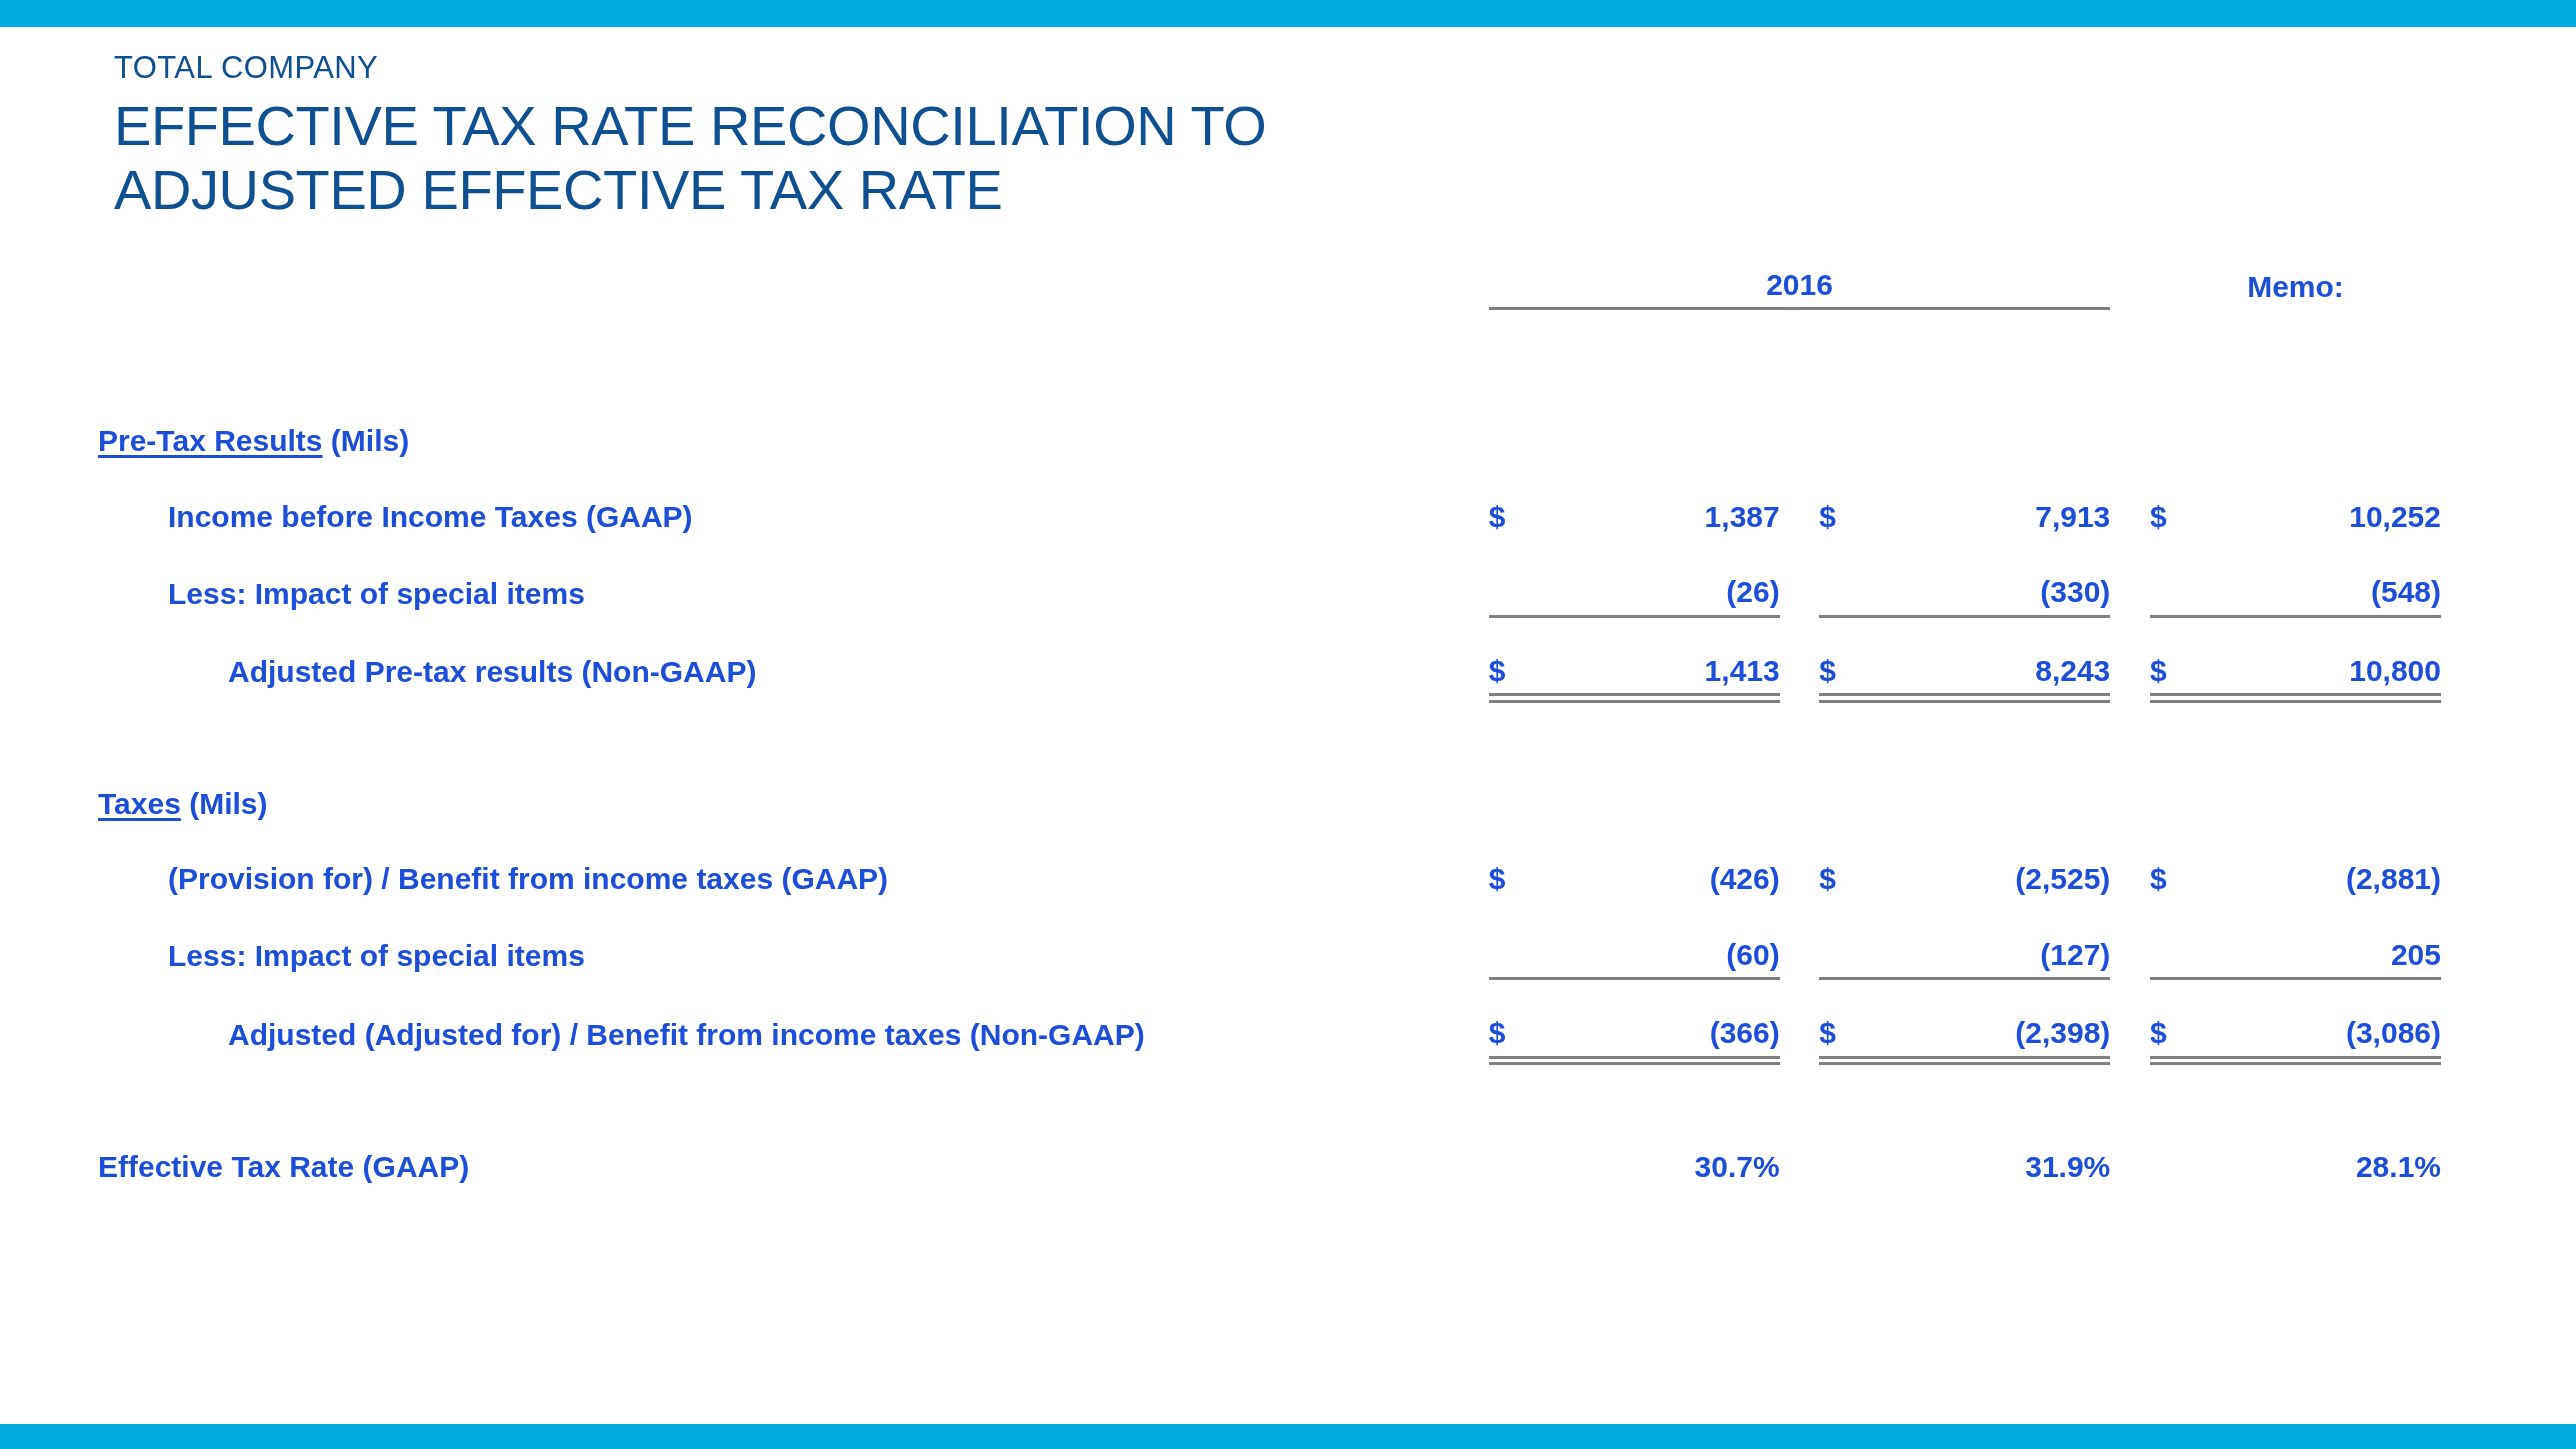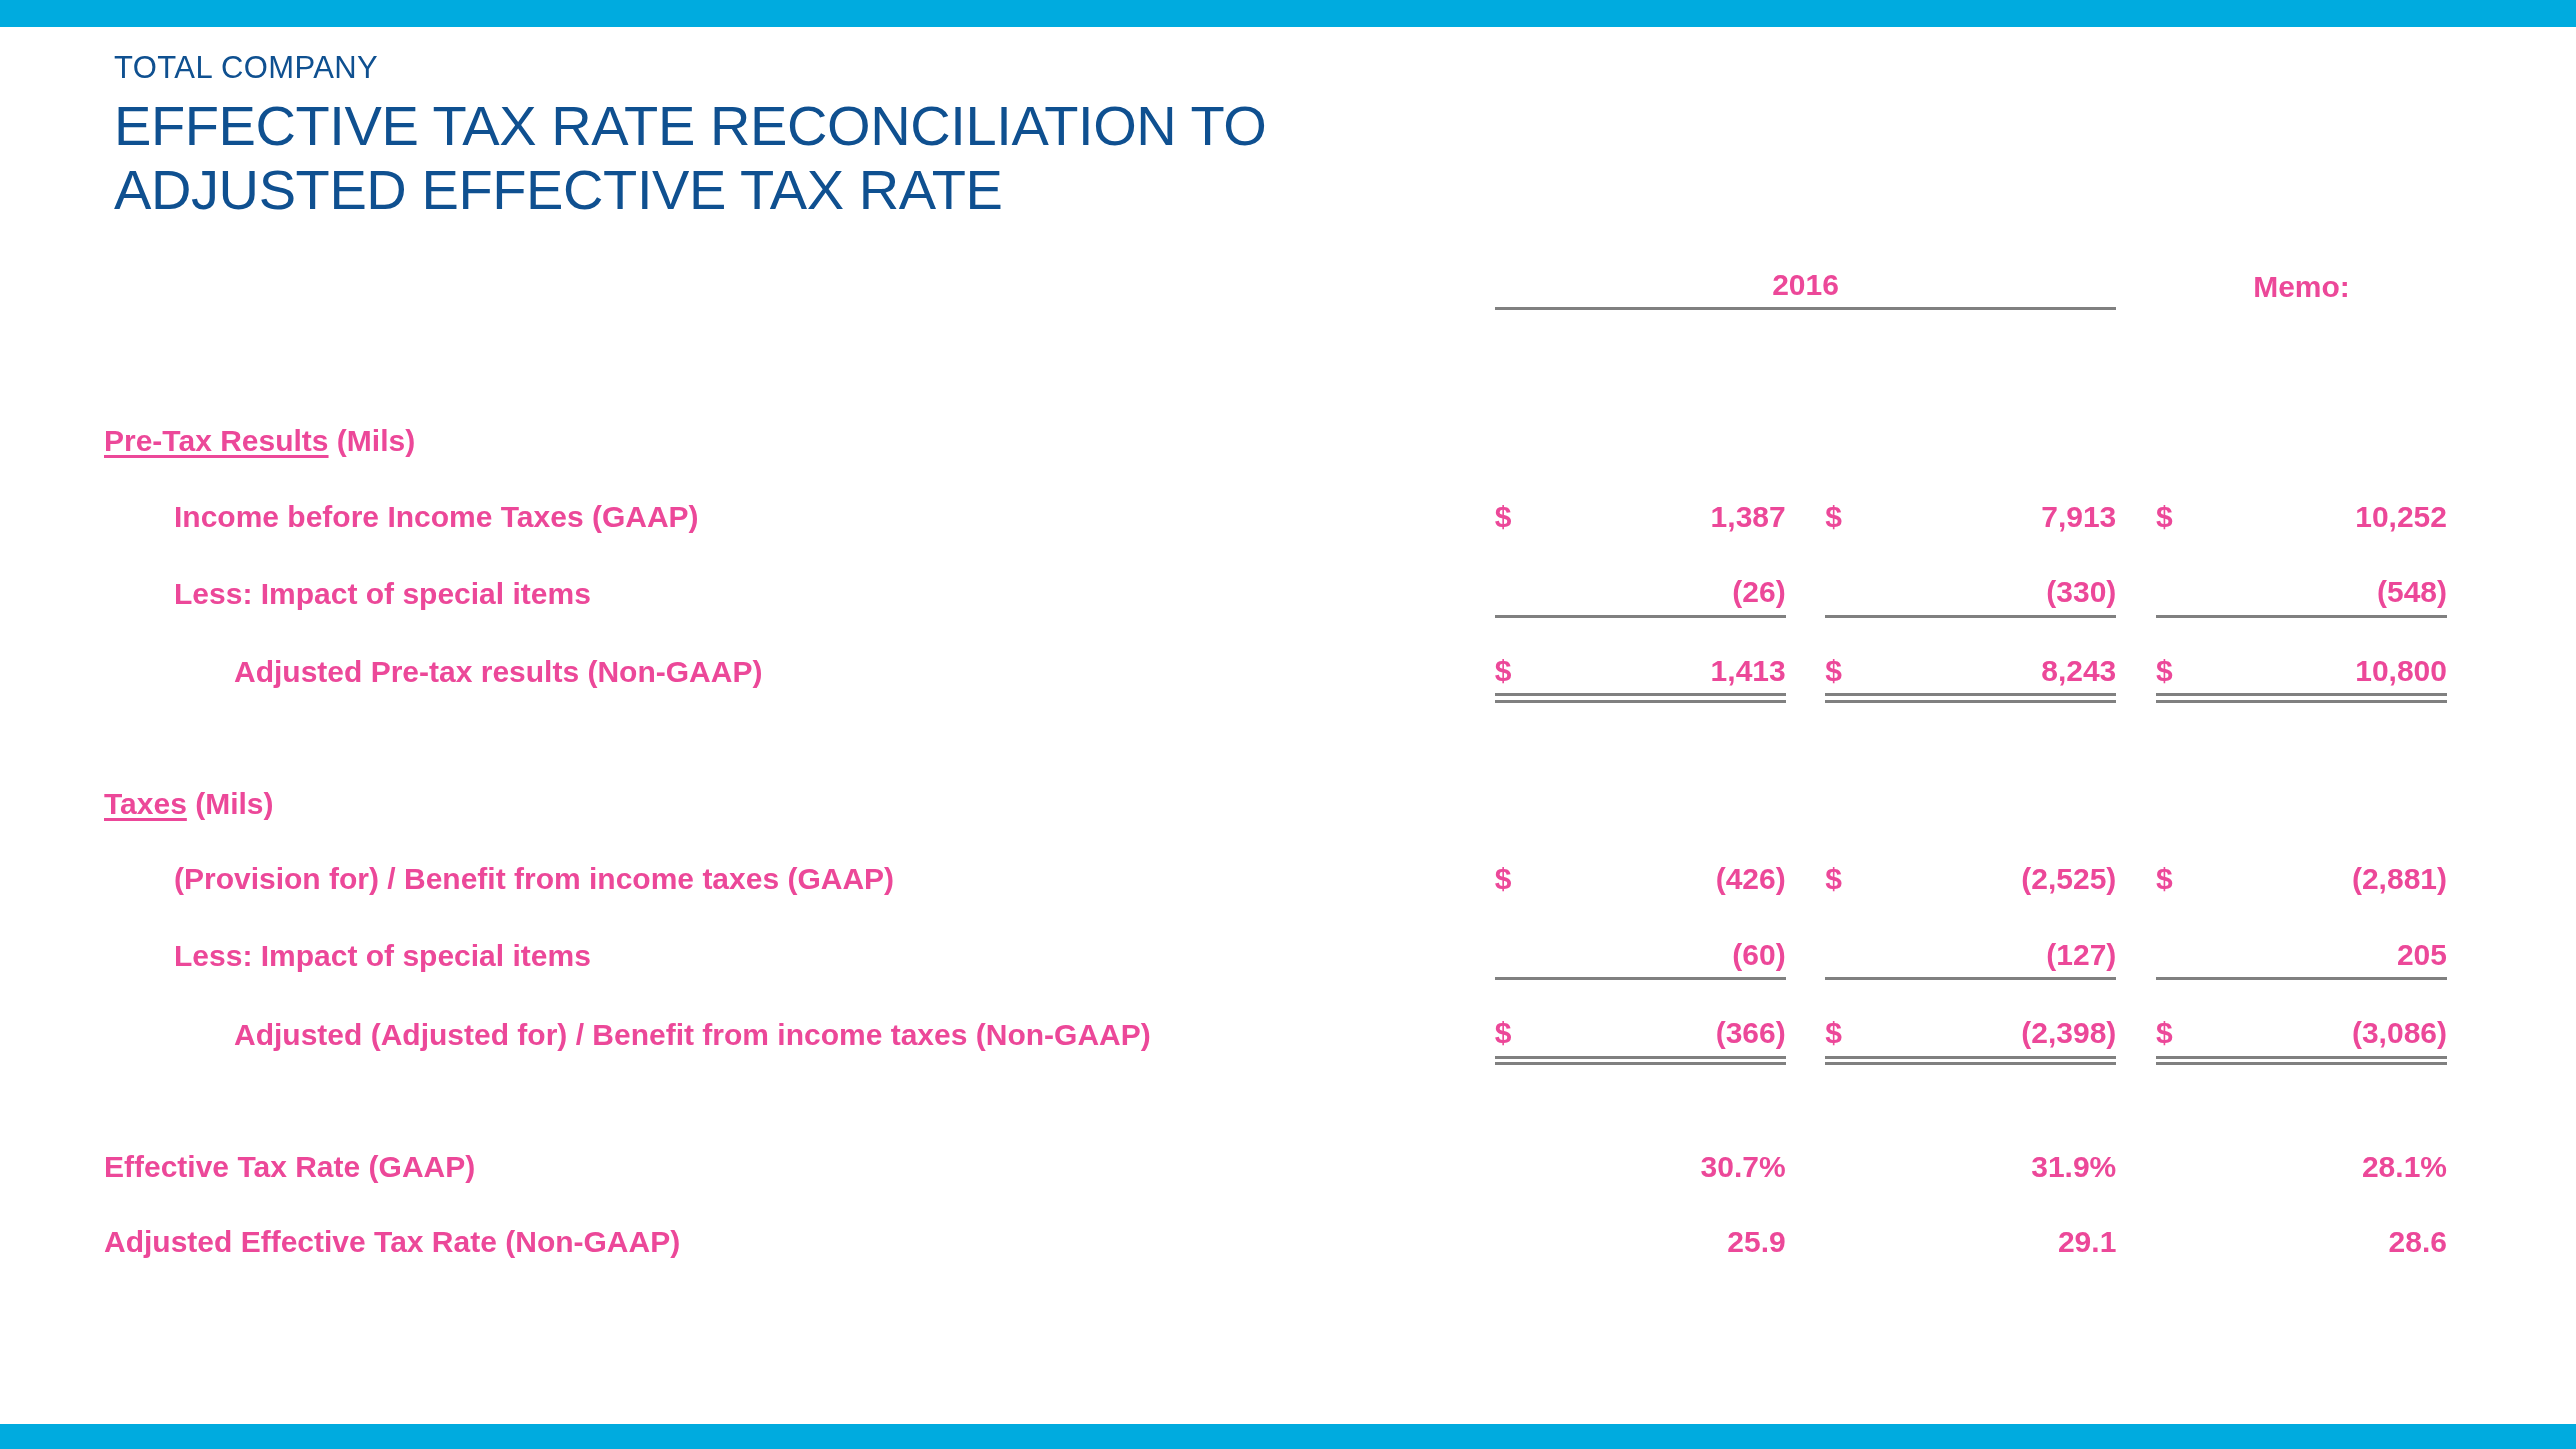--- a/index.html
+++ b/index.html
@@ -49,26 +49,26 @@
     font-weight: 400;
     line-height: 1.14;
     margin: 0;
     letter-spacing: -0.4px;
   }
   .slide-title .tline { display: block; white-space: nowrap; }
 
   
   .table {
     position: absolute;
-    left: 104px;
+    left: 98px;
     top: 268px;
     width: 2343px;
     font-weight: bold;
     font-size: 30px;
-    color: #ec4899;
+    color: #1d4ed8;
   }
   table.fin {
     border-collapse: collapse;
     width: 2343px;
     table-layout: fixed;
   }
   table.fin col.c-label { width: 1367px; }
   table.fin col.c-num   { width: 286px; }
   table.fin col.c-gap   { width: 39px; }
 
@@ -374,24 +374,16 @@
           <td></td>
         </tr>
         <tr class="data">
           <td class="lbl i0">Effective Tax Rate (GAAP)</td>
           <td class="num-right">30.7%</td>
           <td></td>
           <td class="num-right">31.9%</td>
           <td></td>
           <td class="num-right">28.1%</td>
         </tr>
-        <tr class="data">
-          <td class="lbl i0">Adjusted Effective Tax Rate (Non-GAAP)</td>
-          <td class="num-right">25.9</td>
-          <td></td>
-          <td class="num-right">29.1</td>
-          <td></td>
-          <td class="num-right">28.6</td>
-        </tr>
       </tbody>
   </table>
 </div>
 
 
 </body></html>

